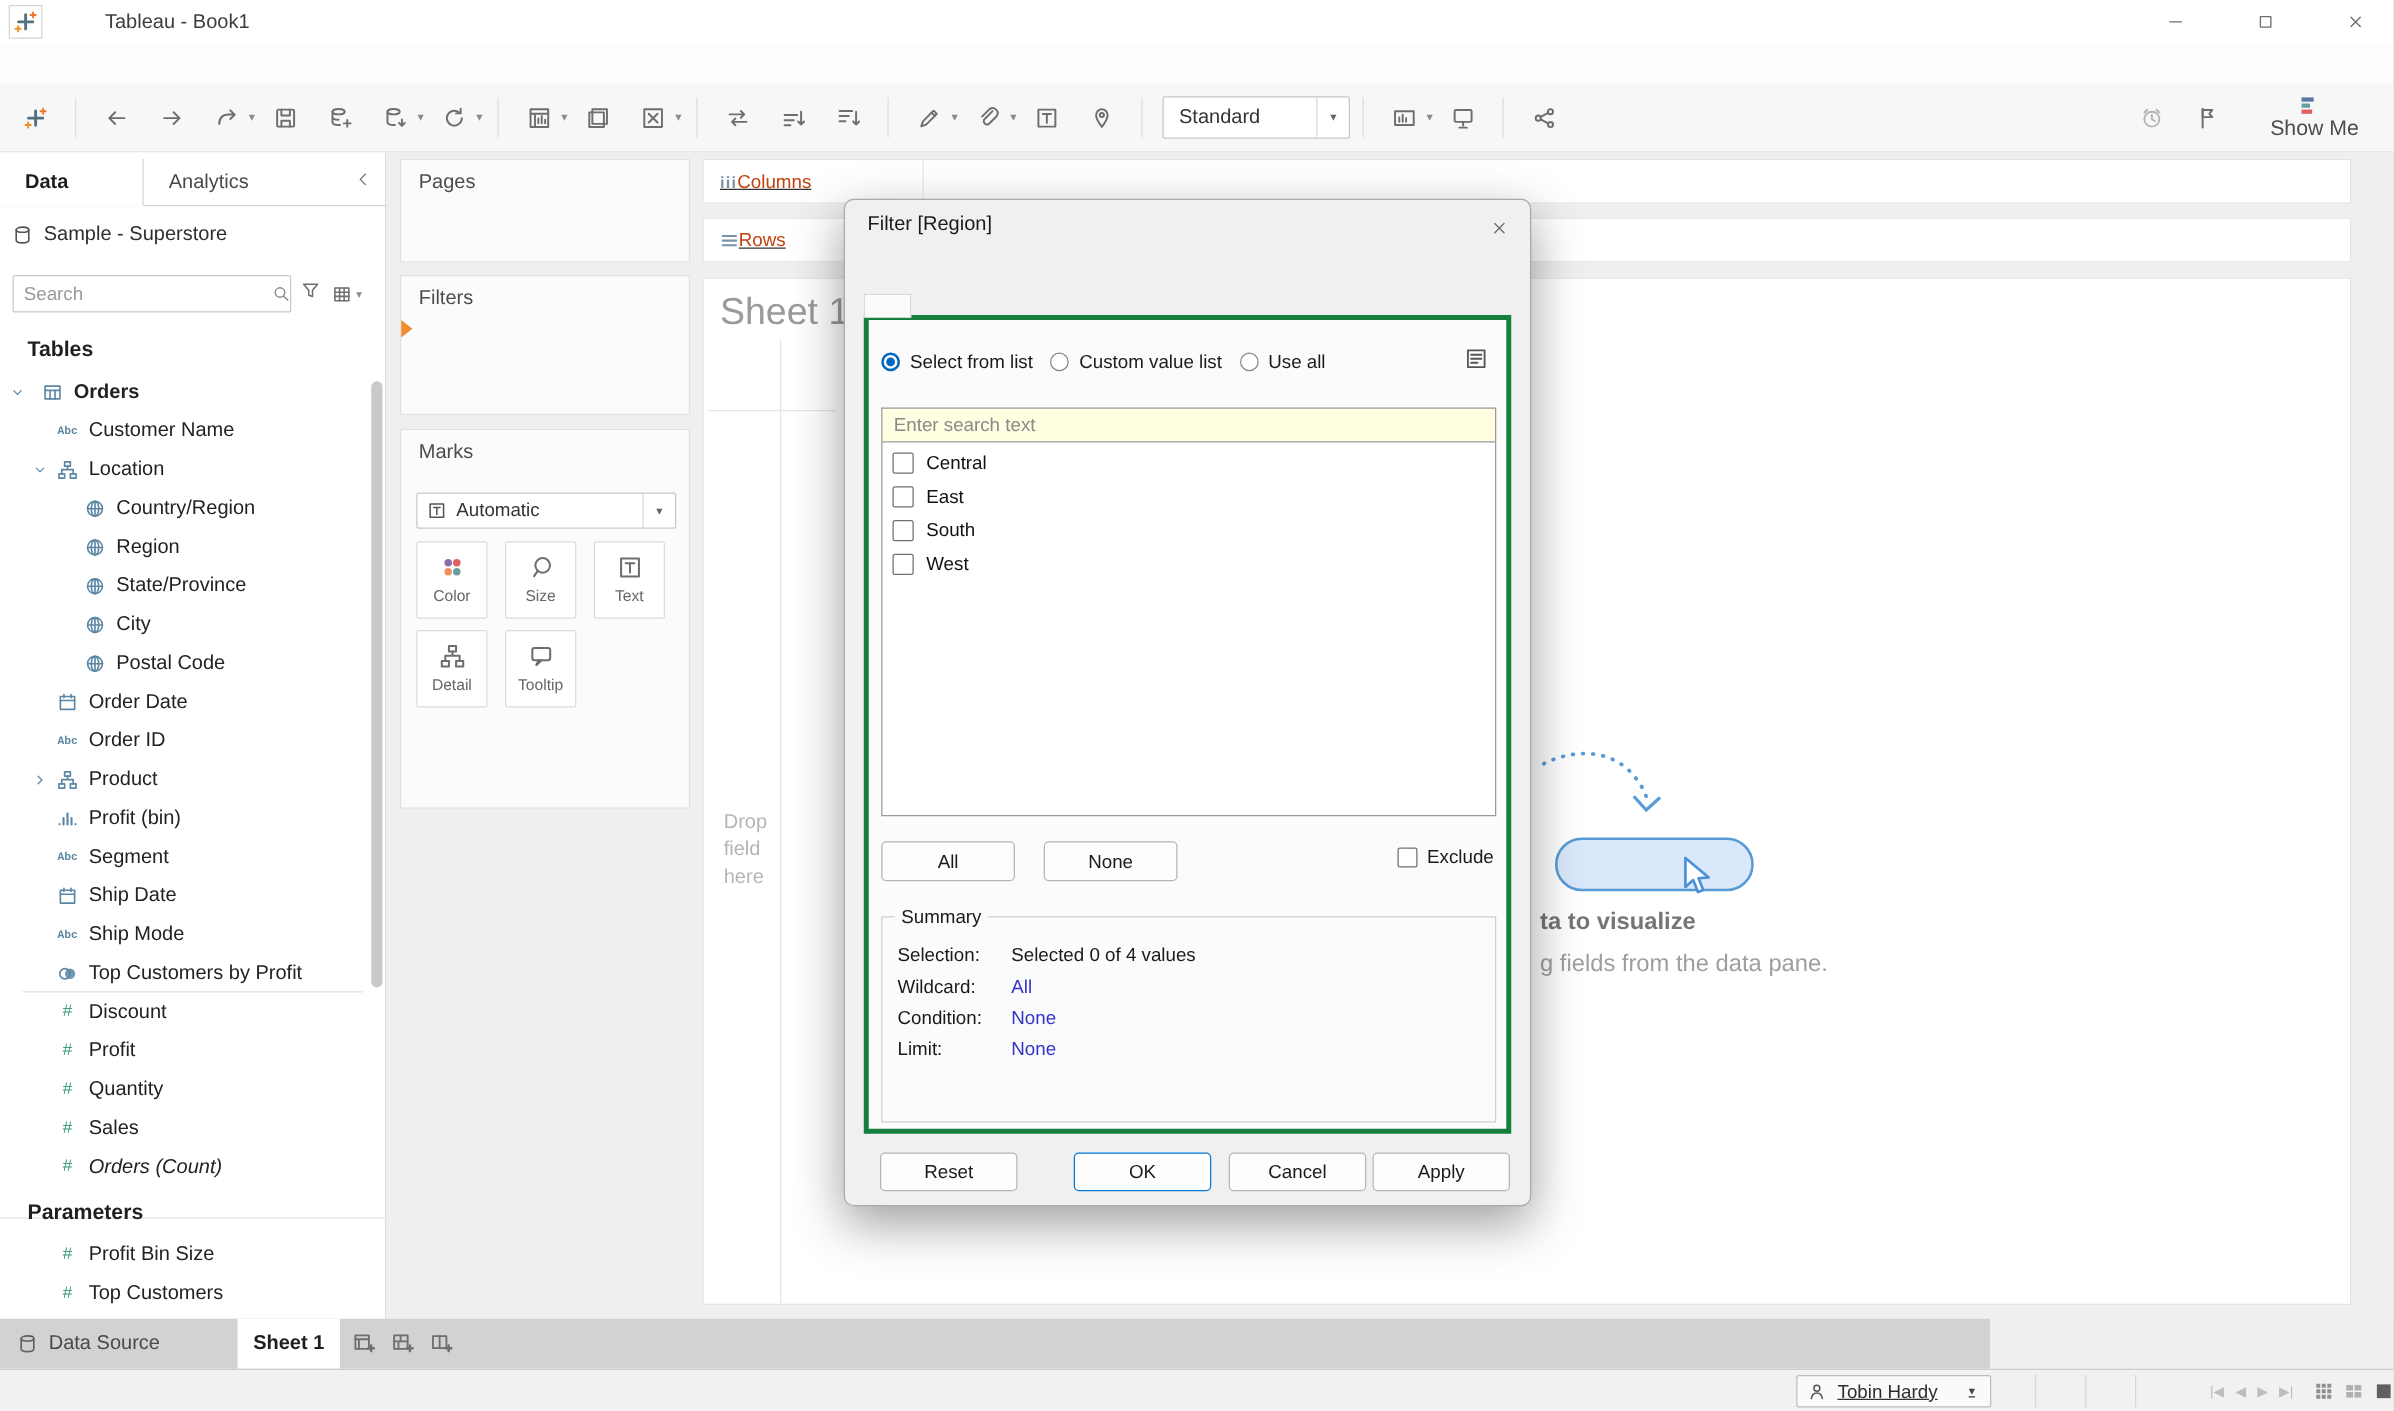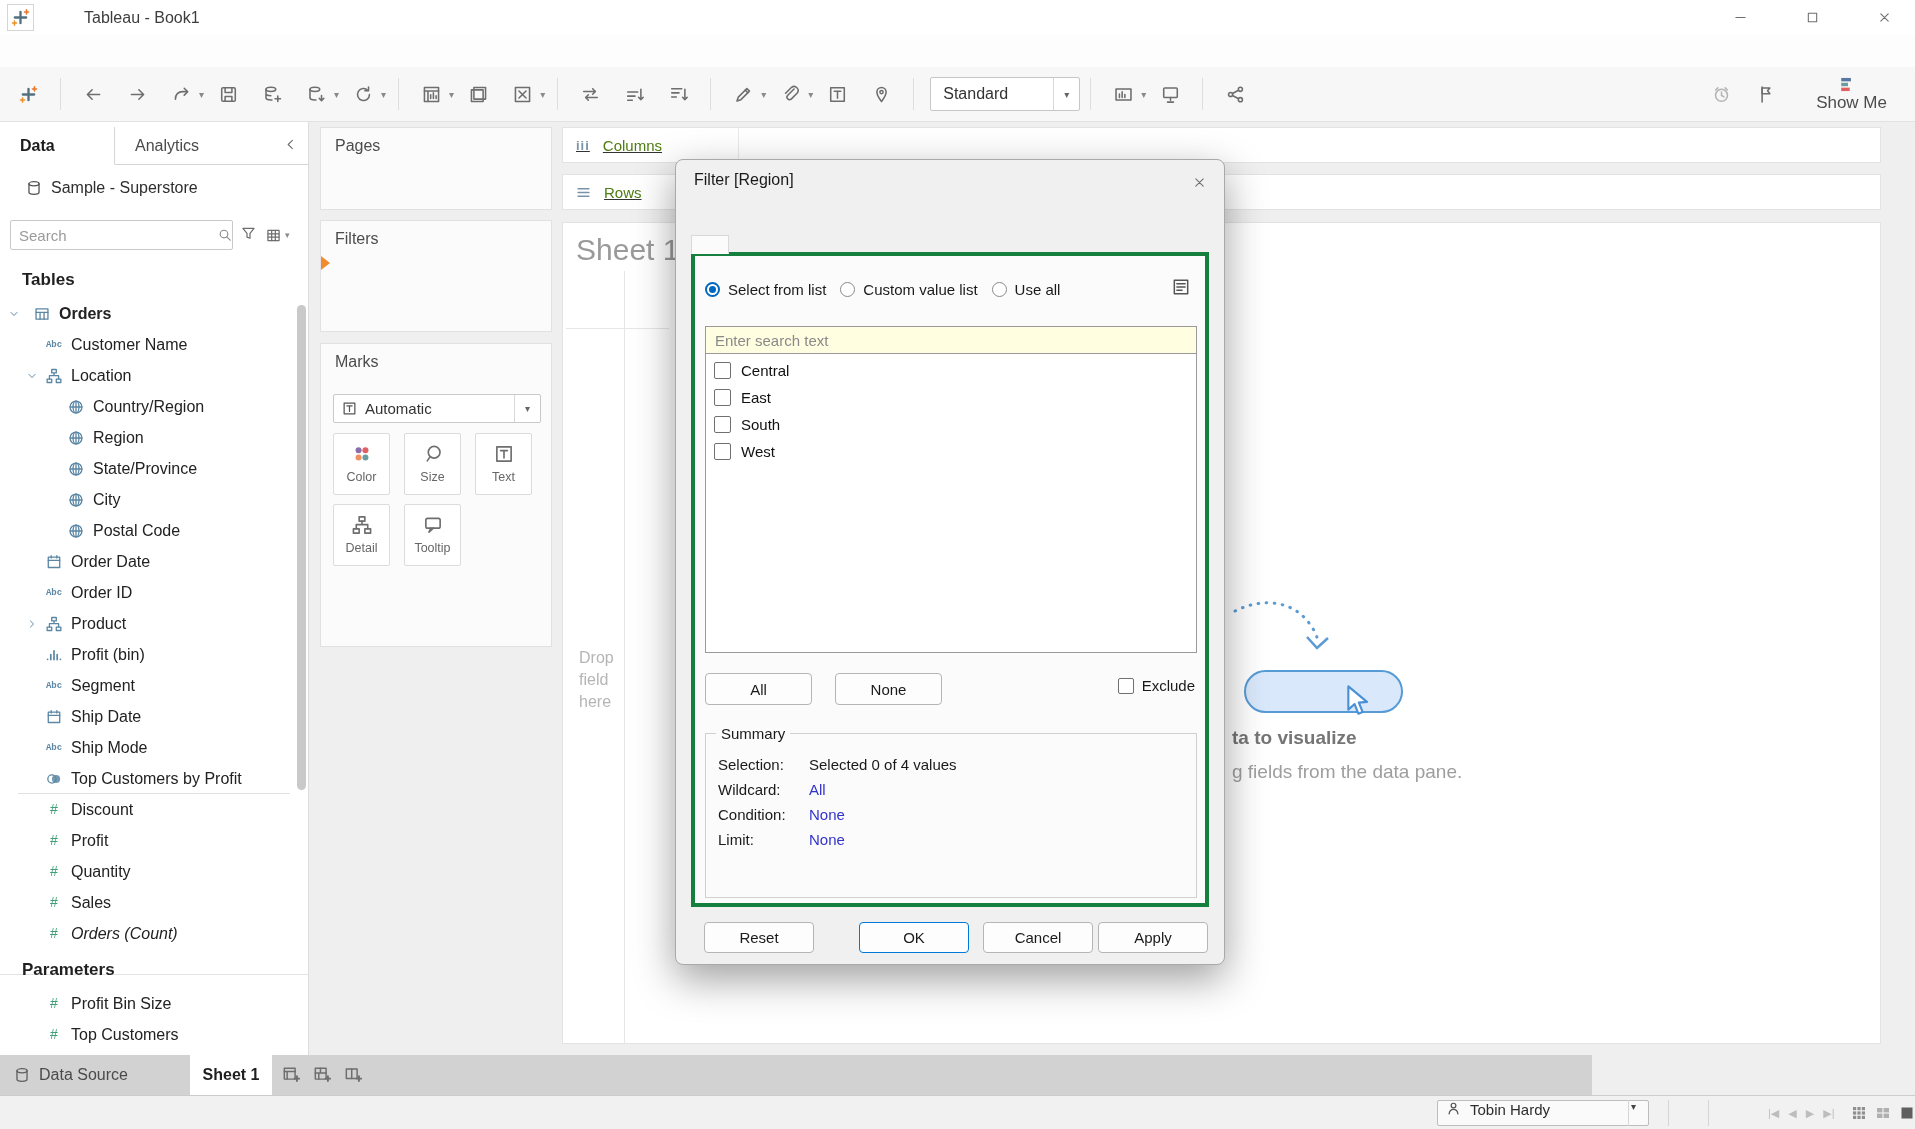--- a/index.html
+++ b/index.html
@@ -41,21 +41,21 @@
   
   .workspace { position:absolute; left:0; top:122px; width:1915px; height:933px; background:#efefef; }
 
   
   .datapane { position:absolute; left:0; top:0; width:309px; height:933px; background:#fff; border-right:1px solid #dcdcdc; }
   .dp-tabs { position:absolute; left:0; top:5px; width:309px; height:38px; display:flex; border-bottom:1px solid #d5d5d5; }
   .dp-tab { font-size:16px; color:#4a4a4a; display:flex; align-items:center; padding-left:20px; }
   .dp-tab.active { width:115px; font-weight:bold; color:#1c1c1c; border-right:1px solid #d5d5d5; background:#fff; margin-bottom:-1px; border-bottom:1px solid #fff; }
   .dp-collapse { margin-left:auto; margin-right:12px; align-self:center; color:#777; }
   .dp-collapse .ic { width:13px; height:13px; }
-  .dp-source { position:absolute; left:0; top:52px; width:309px; height:28px; display:flex; align-items:center; padding-left:26px; font-size:16px; color:#2e2e2e; }
+  .dp-source { position:absolute; left:0; top:52px; width:309px; height:28px; display:flex; align-items:center; padding-left:10px; font-size:16px; color:#2e2e2e; }
   .dp-source .ic { margin-right:9px; color:#555; }
   .dp-searchrow { position:absolute; left:0; top:97px; width:309px; height:32px; display:flex; align-items:center; }
   .dp-search { margin-left:10px; width:223px; height:30px; border:1px solid #c9c9c9; border-radius:2px; background:#fff; display:flex; align-items:center; padding:0 8px; }
   .dp-search input { border:0; outline:0; flex:1; font-size:15px; font-family:inherit; color:#333; background:transparent; }
   .dp-search input::placeholder { color:#9a9a9a; }
   .dp-search .ic { width:14px; height:14px; color:#8a8a8a; }
   .dp-funnel { margin-left:8px; color:#6e6e6e; } .dp-funnel .ic { width:15px; height:15px; }
   .dp-grid { margin-left:10px; display:flex; align-items:center; color:#6e6e6e; }
   .dp-grid .ic { width:15px; height:15px; } .dp-grid .car { font-size:9px; color:#8a8a8a; margin-left:4px; }
   .dp-header { position:absolute; left:22px; font-size:17px; font-weight:bold; color:#1f1f1f; }
@@ -88,21 +88,21 @@
   .mark-type .car { width:26px; align-self:stretch; border-left:1px solid #d9d9d9; display:flex; align-items:center; justify-content:center; font-size:10px; color:#666; }
   .mark-btns { position:absolute; left:12px; top:89px; width:208px; display:flex; flex-wrap:wrap; gap:9px 14px; }
   .mark-btn { width:57px; height:62px; background:#fff; border:1px solid #dcdcdc; border-radius:2px; display:flex; flex-direction:column; align-items:center; justify-content:center; gap:6px; }
   .mark-btn .ic { width:20px; height:20px; color:#6e6e6e; }
   .mark-btn .lbl { font-size:12.5px; color:#666; }
 
   
   .shelf { position:absolute; left:562px; width:1319px; height:36px; background:#fff; border:1px solid #e3e3e3; display:flex; align-items:center;text-decoration:underline; }
   .shelf .ic { margin-left:13px; color:#7a93a8; width:15px; height:15px; }
   .shelf .iii { margin-left:13px; font-size:13px; font-weight:bold; letter-spacing:1px; color:#7a93a8; line-height:1; }
-  .shelf .lbl { margin-left:13px; font-size:15px; color:#4d7c0f; }
+  .shelf .lbl { margin-left:0; font-size:15px; color:#c2410c; }
   .shelf .labdiv { position:absolute; left:175px; top:0; bottom:0; border-left:1px solid #e9e9e9; }
   .canvas { position:absolute; left:562px; top:100px; width:1319px; height:822px; background:#fff; border:1px solid #e3e3e3; }
   .sheet-title { position:absolute; left:13px; top:10px; font-size:30px; color:#9a9a9a; }
   .guide-v { position:absolute; left:61px; top:48px; bottom:0; border-left:1px solid #e6e6e6; }
   .guide-h { position:absolute; left:3px; top:105px; width:103px; border-top:1px solid #e6e6e6; }
   .drop-here { position:absolute; left:16px; top:424px; font-size:16px; color:#b5b5b5; line-height:22px; }
   .empty-pill { position:absolute; left:681px; top:447px; width:159px; height:43px; border:2px solid #569bd5; border-radius:22px; background:#d9e8fa; }
   .empty-arc { position:absolute; left:668px; top:372px; width:110px; height:70px; color:#5b9bd5; }
   .empty-cursor { position:absolute; left:782px; top:462px; width:28px; height:32px; }
   .empty-t1 { position:absolute; left:669px; top:504px; font-size:19px; font-weight:bold; color:#757575; }
@@ -146,21 +146,21 @@
   
   .sheettabs { position:absolute; left:0; top:1055px; width:1592px; height:40px; background:#d2d2d2; display:flex; align-items:stretch; }
   .ds-tab { width:190px; display:flex; align-items:center; padding-left:14px; font-size:16px; color:#4a4a4a; }
   .ds-tab .ic { margin-right:9px; color:#5f5f5f; }
   .sh-tab { width:82px; background:#fff; display:flex; align-items:center; justify-content:center; font-size:16px; font-weight:bold; color:#1f1f1f; }
   .newsheet-icons { display:flex; align-items:center; margin-left:10px; gap:13px; color:#5f5f5f; }
   .newsheet-icons .ic { width:18px; height:18px; }
 
   
   .statusbar { position:absolute; left:0; top:1095px; width:1915px; height:34px; background:#f1f1f1; border-top:1px solid #cccccc; }
-  .userbox { position:absolute; left:1437px; top:4px; width:212px; height:26px; border:1px solid #bdbdbd; background:#fafafa; display:flex; border-radius:2px; }
+  .userbox { position:absolute; left:1437px; top:4px; width:156px; height:26px; border:1px solid #bdbdbd; background:#fafafa; display:flex; align-items:center; border-radius:2px;text-decoration:underline; }
   .userbox .ic { width:15px; height:15px; margin-left:8px; color:#555; }
   .userbox .lbl { flex:1; margin-left:9px; font-size:15px; color:#2e2e2e; }
   .userbox .car { margin-right:12px; font-size:10px; color:#444; }
   .sb-sep { position:absolute; top:4px; height:26px; border-left:1px solid #d6d6d6; }
   .sb-nav { position:absolute; left:1768px; top:0; height:34px; display:flex; align-items:center; gap:9px; color:#bdbdbd; font-size:11px; }
   .sb-views { position:absolute; left:1852px; top:0; height:34px; display:flex; align-items:center; gap:10px; }
   .sb-views .ic { width:14px; height:14px; }
 </style>
 </head>
 <body>

